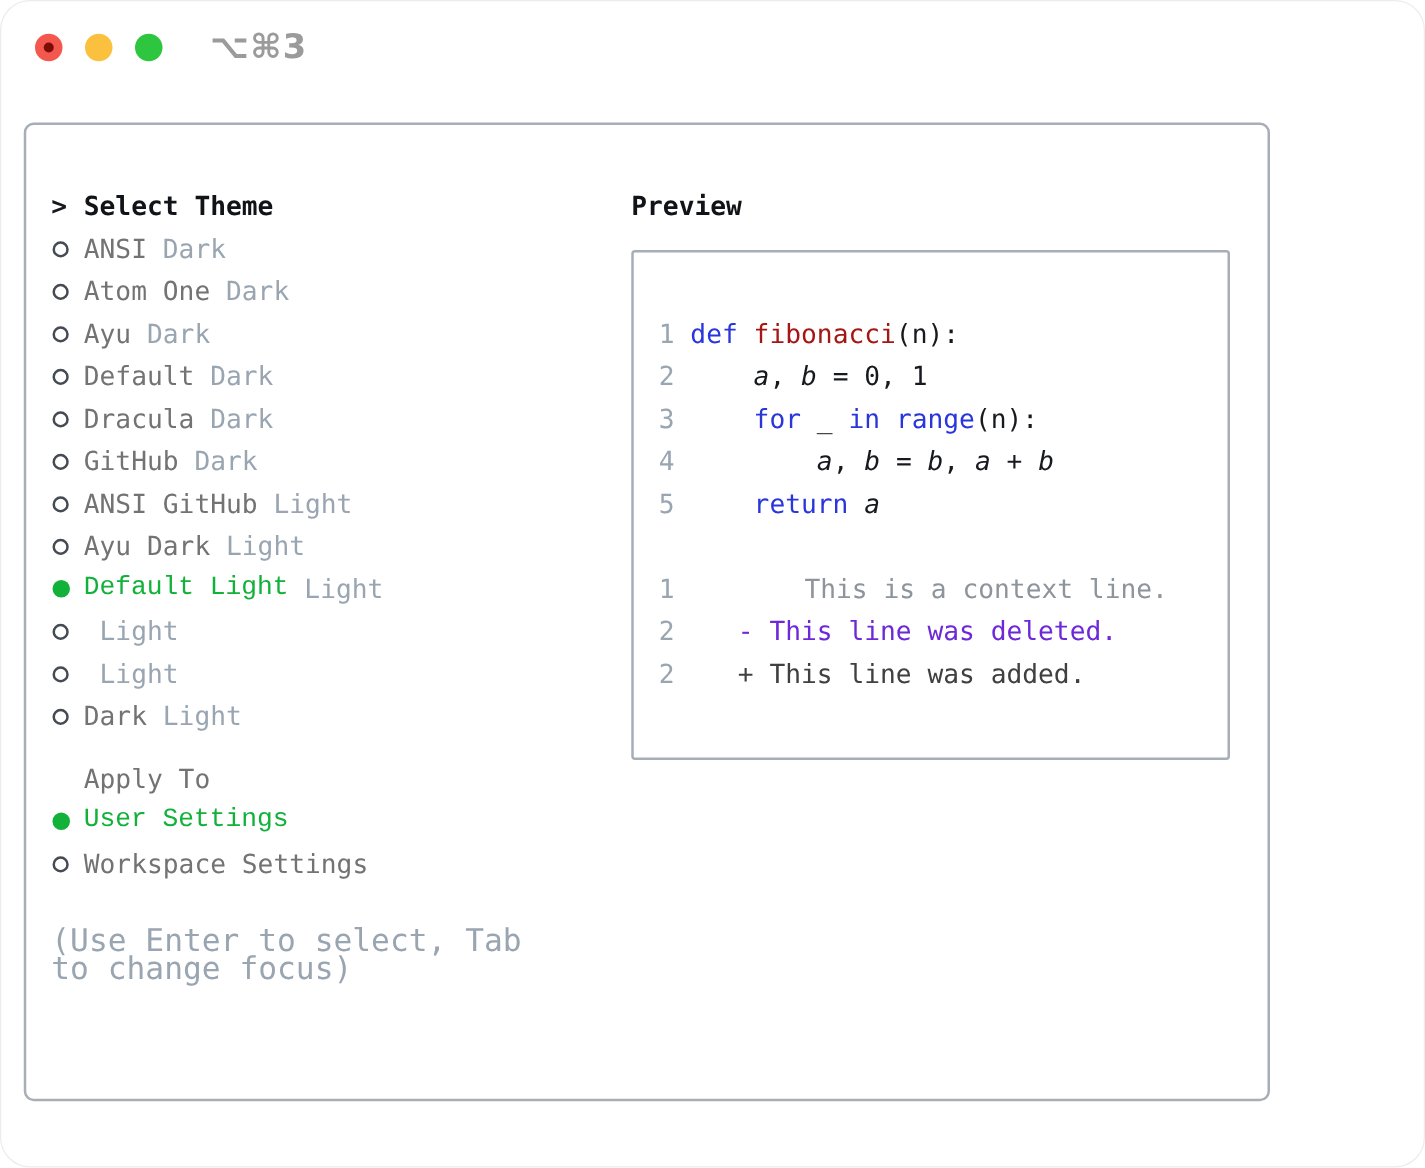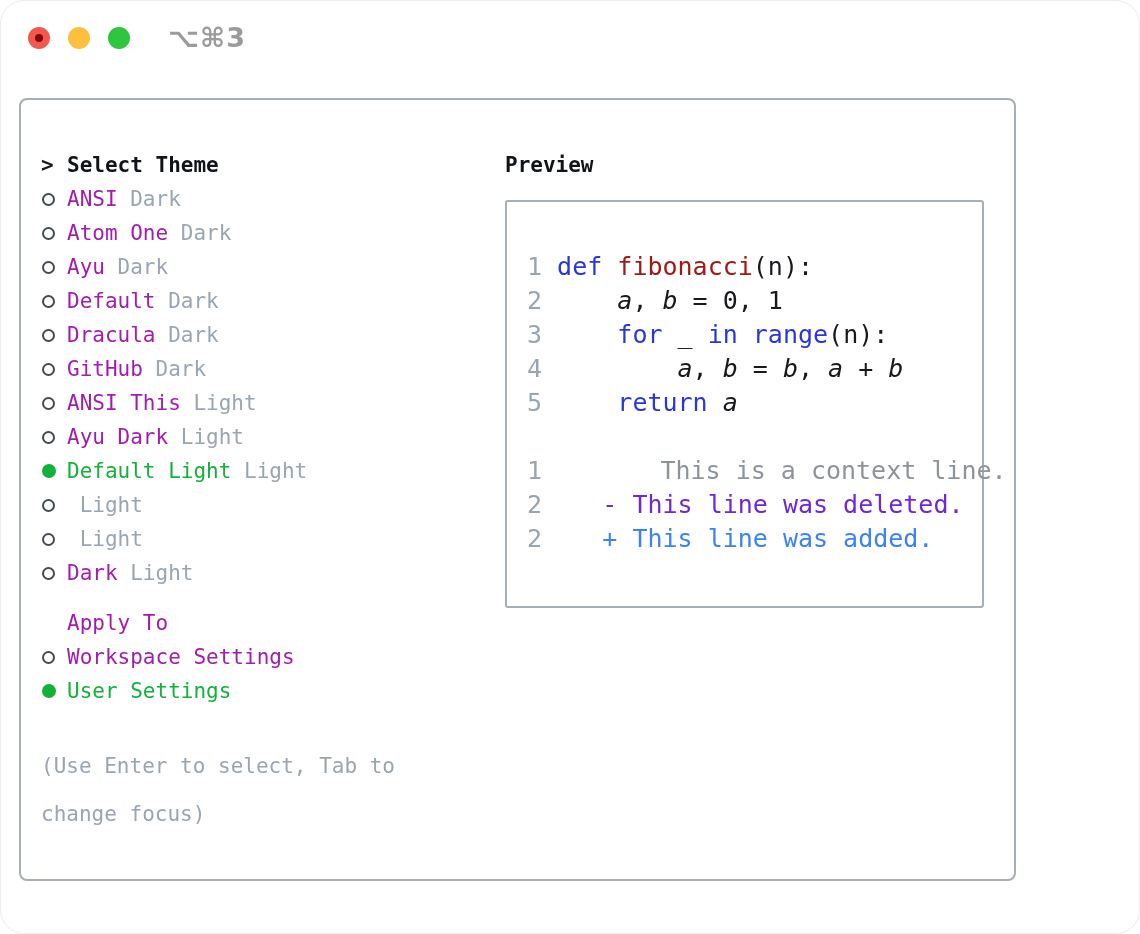--- a/index.html
+++ b/index.html
@@ -37,42 +37,42 @@
   .row { height:34px; font-size:21px; line-height:34px; white-space:pre; display:flex; align-items:center; }
   .marker { display:inline-block; width:26px; flex:0 0 26px; }
   .marker-glyph { font-weight:bold; color:#15181d; }
   .circle {
     display:inline-block; width:13px; height:13px; border:2px solid #454b52;
     border-radius:50%; margin-left:1px;
   }
   .circle.filled { width:14px; height:14px; border:none; background:#12b13a; }
 
   .hdr { font-weight:bold; color:#101317;text-align:center; }
-  .tname { color:#a21caf; }
+  .tname { color:#737373; }
   .tsuffix { color:#9aa5b2; }
-  .green { color:#12b13a; }
+  .green { color:#12b13a;font-family:Liberation Mono, monospace; }
 
   .apply-section { margin-top:16px; }
-  .hint { margin-top:34px; width:420px; font-size:21px; line-height:48px; color:#9aa5b2; white-space:normal; }
+  .hint { margin-top:34px; width:420px; font-size:25px; line-height:22px; color:#9aa5b2; white-space:normal; }
 
   
   .preview-box {
     margin-top:18px; width:479px; height:408px;
     border:2px solid #a6aeb8; border-radius:3px;
     padding:48px 0 0 20px;
   }
-  .code-line { height:34px; font-size:25px; line-height:34px; white-space:pre; }
+  .code-line { height:34px; font-size:21px; line-height:34px; white-space:pre; }
   .seg-ln  { color:#9aa5b2; }
   .seg-pl  { color:#17191d; }
   .seg-kw  { color:#2936dc; }
   .seg-fn  { color:#a31815; }
   .seg-it  { color:#17191d; font-style:italic; }
   .seg-ctx { color:#8d949b;margin-left:28px; }
   .seg-del { color:#6d28d9; }
-  .seg-add { color:#3b82f6; }
+  .seg-add { color:#404040; }
 </style>
 </head>
 <body>
 
 <div class="window">
 
   <div class="titlebar">
     <div class="lights">
         <div class="light" style="background: rgb(244, 87, 77);">
           <span class="inner-dot" style="background: rgb(123, 12, 6);"></span>
@@ -91,36 +91,36 @@
         <span class="hdr">Select Theme</span>
       </div>
 
       <div>
           <div class="row"><span class="marker"><span class="circle"></span></span><span class="tname">ANSI</span><span class="tsuffix"> Dark</span></div>
           <div class="row"><span class="marker"><span class="circle"></span></span><span class="tname">Atom One</span><span class="tsuffix"> Dark</span></div>
           <div class="row"><span class="marker"><span class="circle"></span></span><span class="tname">Ayu</span><span class="tsuffix"> Dark</span></div>
           <div class="row"><span class="marker"><span class="circle"></span></span><span class="tname">Default</span><span class="tsuffix"> Dark</span></div>
           <div class="row"><span class="marker"><span class="circle"></span></span><span class="tname">Dracula</span><span class="tsuffix"> Dark</span></div>
           <div class="row"><span class="marker"><span class="circle"></span></span><span class="tname">GitHub</span><span class="tsuffix"> Dark</span></div>
-          <div class="row"><span class="marker"><span class="circle"></span></span><span class="tname">ANSI This</span><span class="tsuffix"> Light</span></div>
+          <div class="row"><span class="marker"><span class="circle"></span></span><span class="tname">ANSI GitHub</span><span class="tsuffix"> Light</span></div>
           <div class="row"><span class="marker"><span class="circle"></span></span><span class="tname">Ayu Dark</span><span class="tsuffix"> Light</span></div>
           <div class="row"><span class="marker"><span class="circle filled"></span></span><span class="green">Default Light</span><span class="tsuffix"> Light</span></div>
           <div class="row"><span class="marker"><span class="circle"></span></span><span class="tsuffix"> Light</span></div>
           <div class="row"><span class="marker"><span class="circle"></span></span><span class="tsuffix"> Light</span></div>
           <div class="row"><span class="marker"><span class="circle"></span></span><span class="tname">Dark</span><span class="tsuffix"> Light</span></div>
         </div>
 
       <div class="apply-section">
         <div class="row">
           <span class="marker"></span>
           <span class="tname">Apply To</span>
         </div>
         <div>
+            <div class="row"><span class="marker"><span class="circle filled"></span></span><span class="green">User Settings</span></div>
             <div class="row"><span class="marker"><span class="circle"></span></span><span class="tname">Workspace Settings</span></div>
-            <div class="row"><span class="marker"><span class="circle filled"></span></span><span class="green">User Settings</span></div>
           </div>
       </div>
 
       <div class="hint">(Use Enter to select, Tab to change focus)</div>
     </div>
 
     <div class="right-col">
       <div class="row">
         <span class="hdr">Preview</span>
       </div>

